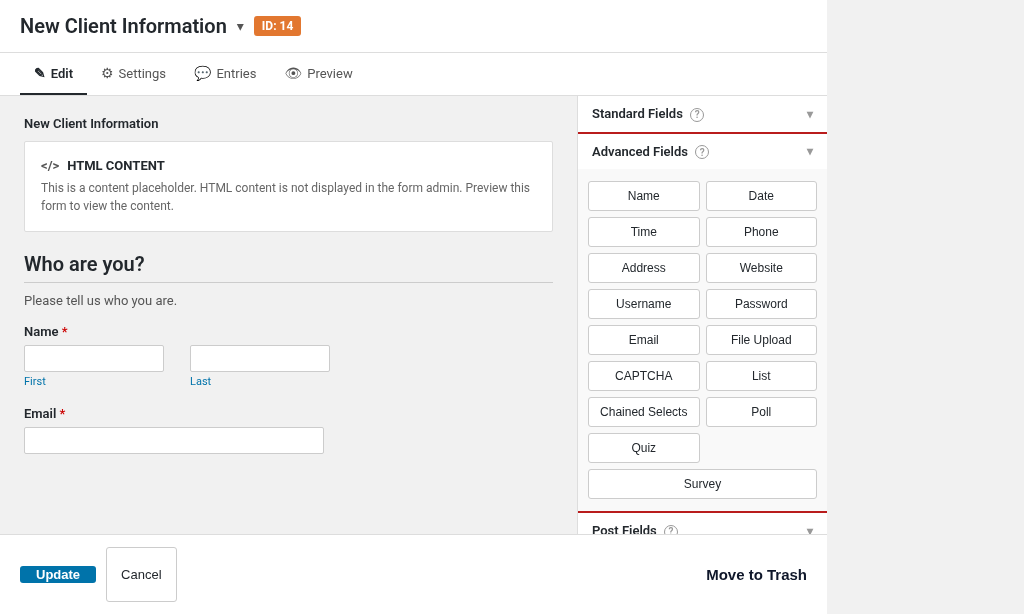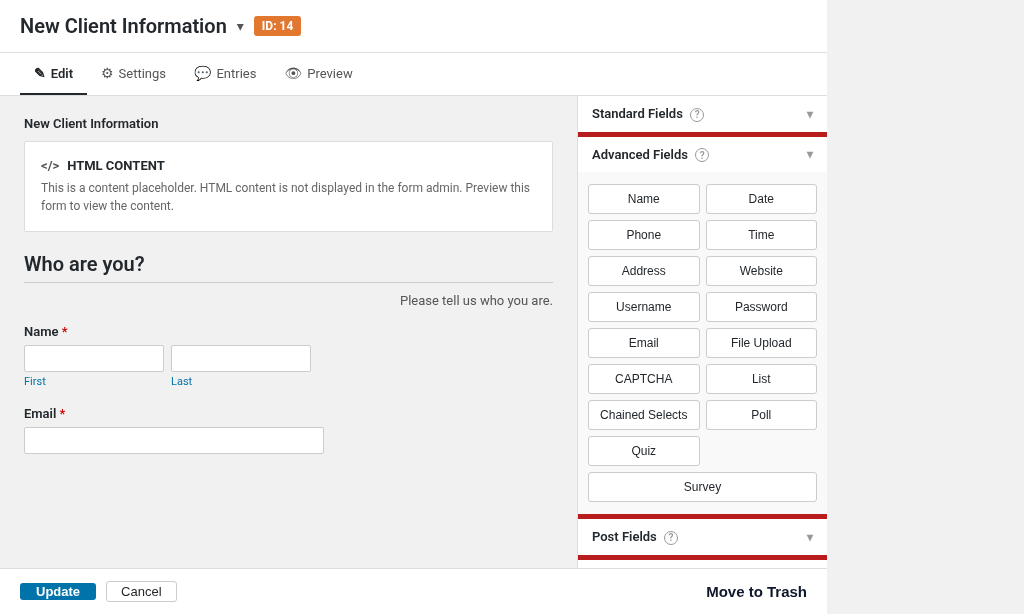--- a/index.html
+++ b/index.html
@@ -126,37 +126,36 @@
     }
     .field-divider {
       border: none;
       border-top: 1px solid #ccc;
       margin-bottom: 10px;
     }
     .field-description {
       font-size: 13px;
       color: #555;
       margin-bottom: 16px;
-      text-align: right;
     }
     .form-field {
       margin-bottom: 18px;
     }
     .field-label {
       font-size: 13px;
       font-weight: 600;
       margin-bottom: 6px;
       color: #23282d;
     }
     .field-label .required {
       color: #c00;
     }
     .field-inputs-row {
       display: flex;
-      gap: 7px;
+      gap: 26px;
     }
     .field-input-wrapper {
       display: flex;
       flex-direction: column;
     }
     .field-input-wrapper input {
       border: 1px solid #ccc;
       padding: 5px 8px;
       width: 140px;
       font-size: 13px;
@@ -177,21 +176,21 @@
     
     .sidebar {
       width: 250px;
       background: #f9f9f9;
       border-left: 1px solid #ddd;
       display: flex;
       flex-direction: column;
       overflow-y: auto;
     }
     .sidebar-section {
-      border-bottom: 5px solid #b91c1c;
+      border-bottom: 2px solid #b91c1c;
     }
     .sidebar-section-header {
       background: #fff;
       padding: 10px 14px;
       display: flex;
       justify-content: space-between;
       align-items: center;
       cursor: pointer;
       font-size: 13px;
       font-weight: 600;
@@ -251,21 +250,21 @@
       padding: 1px 16px;
       border-radius: 3px;
       font-size: 13px;
       font-weight: 600;
       cursor: pointer;
     }
     .btn-cancel {
       background: #fff;
       color: #23282d;
       border: 1px solid #ccc;
-      padding: 2px 14px;
+      padding: 19px 14px;
       border-radius: 3px;
       font-size: 13px;
       cursor: pointer;
     }
     .btn-trash {
       background: none;
       border: none;
       color: #0f172a;
       font-size: 15px;
       cursor: pointer;
@@ -367,22 +366,22 @@
           <span>
             <span>Advanced Fields</span>
             <span class="help-icon">?</span>
           </span>
           <span class="sidebar-chevron">▾</span>
         </div>
         <div class="sidebar-section-content">
           <div class="fields-grid" id="advanced-fields-grid">
           <button class="field-button">Name</button>
               <button class="field-button">Date</button>
+              <button class="field-button">Time</button>
               <button class="field-button">Phone</button>
-              <button class="field-button">Time</button>
               <button class="field-button">Address</button>
               <button class="field-button">Website</button>
               <button class="field-button">Username</button>
               <button class="field-button">Password</button>
               <button class="field-button">Email</button>
               <button class="field-button">File Upload</button>
               <button class="field-button">CAPTCHA</button>
               <button class="field-button">List</button>
               <button class="field-button">Chained Selects</button>
               <button class="field-button">Poll</button>

